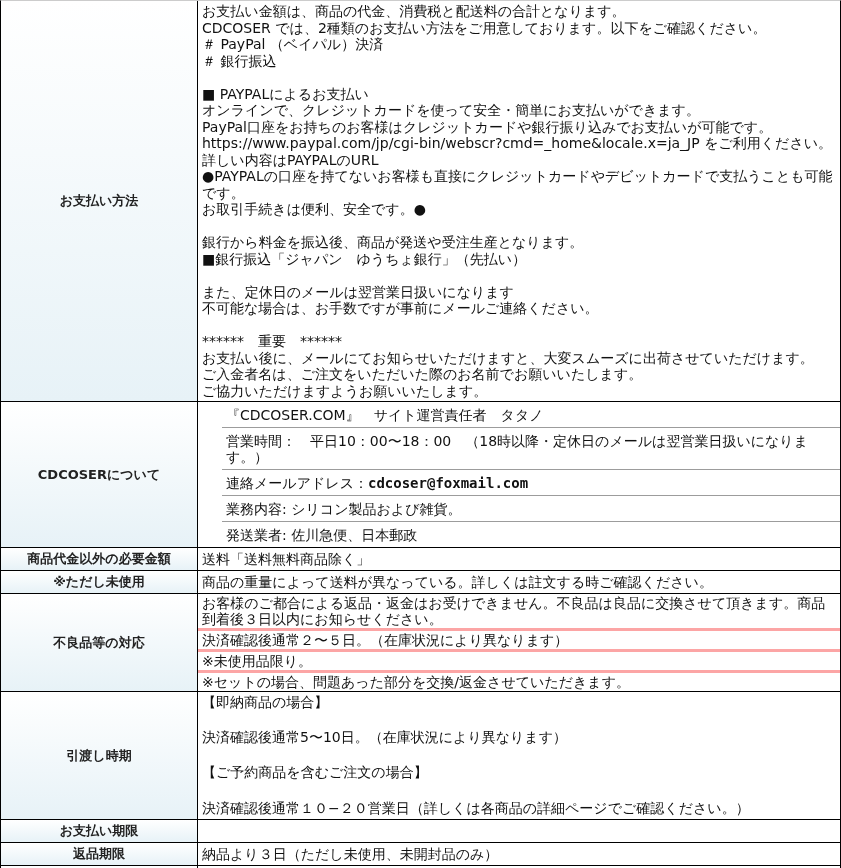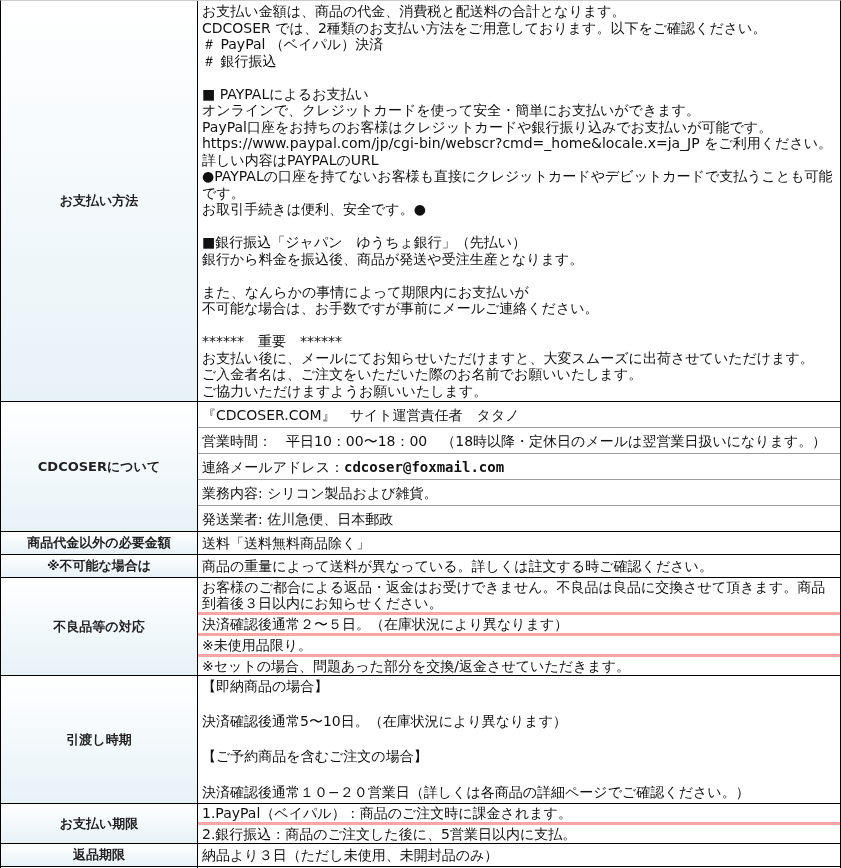--- a/index.html
+++ b/index.html
@@ -35,21 +35,21 @@
     line-height: 16px;
   }
 
   .content-cell { flex: 1 1 auto; font-size: 14px; color: #111111; min-width: 0; }
 
   
   .pm-block { padding: 2px 4px; }
   .pm-line { line-height: 16.5px; min-height: 16.5px; white-space: pre-wrap; }
 
   
-  .sublist { display: block; }
+  .sublist { display: block; margin-left: 24px; }
   .subrow {
     padding: 5px 4px 4px 4px;
     line-height: 16px;
     white-space: pre-wrap;
   }
   .sublist .subrow:not(:last-child),
   .sublist > div:not(:last-child) { border-bottom: 1px solid #9c9c9c; }
 
   .subrow-tight { padding: 1px 4px; line-height: 16px; white-space: pre-wrap; }
   .sublist-tight > div:not(:last-child) { border-bottom: 3px solid #fca5a5; }
@@ -81,24 +81,24 @@
             <div class="pm-line"></div>
             <div class="pm-line">■ PAYPALによるお支払い</div>
             <div class="pm-line">オンラインで、クレジットカードを使って安全・簡単にお支払いができます。</div>
             <div class="pm-line">PayPal口座をお持ちのお客様はクレジットカードや銀行振り込みでお支払いが可能です。</div>
             <div class="pm-line">https://www.paypal.com/jp/cgi-bin/webscr?cmd=_home&amp;locale.x=ja_JP をご利用ください。</div>
             <div class="pm-line">詳しい内容はPAYPALのURL</div>
             <div class="pm-line">●PAYPALの口座を持てないお客様も直接にクレジットカードやデビットカードで支払うことも可能</div>
             <div class="pm-line">です。</div>
             <div class="pm-line">お取引手続きは便利、安全です。●</div>
             <div class="pm-line"></div>
+            <div class="pm-line">銀行から料金を振込後、商品が発送や受注生産となります。</div>
             <div class="pm-line">■銀行振込「ジャパン　ゆうちょ銀行」（先払い）</div>
-            <div class="pm-line">銀行から料金を振込後、商品が発送や受注生産となります。</div>
             <div class="pm-line"></div>
-            <div class="pm-line">また、なんらかの事情によって期限内にお支払いが</div>
+            <div class="pm-line">また、定休日のメールは翌営業日扱いになります</div>
             <div class="pm-line">不可能な場合は、お手数ですが事前にメールご連絡ください。</div>
             <div class="pm-line"></div>
             <div class="pm-line">******　重要　******</div>
             <div class="pm-line">お支払い後に、メールにてお知らせいただけますと、大変スムーズに出荷させていただけます。</div>
             <div class="pm-line">ご入金者名は、ご注文をいただいた際のお名前でお願いいたします。</div>
             <div class="pm-line">ご協力いただけますようお願いいたします。</div>
           </div>
       </div>
     </div>
 
@@ -114,21 +114,21 @@
     </div>
 
     <div class="row">
       <div class="label-cell">商品代金以外の必要金額</div>
       <div class="content-cell">
         <div class="single-line">送料「送料無料商品除く」</div>
       </div>
     </div>
 
     <div class="row">
-      <div class="label-cell">※不可能な場合は</div>
+      <div class="label-cell">※ただし未使用</div>
       <div class="content-cell">
         <div class="single-line">商品の重量によって送料が異なっている。詳しくは註文する時ご確認ください。</div>
       </div>
     </div>
 
     <div class="row">
       <div class="label-cell">不良品等の対応</div>
       <div class="content-cell sublist-tight">
           <div class="subrow-tight">お客様のご都合による返品・返金はお受けできません。不良品は良品に交換させて頂きます。商品到着後３日以内にお知らせください。</div>
           <div class="subrow-tight">決済確認後通常２〜５日。（在庫状況により異なります）</div>
@@ -147,24 +147,20 @@
             <div class="dl-line"></div>
             <div class="dl-line">【ご予約商品を含むご注文の場合】</div>
             <div class="dl-line"></div>
             <div class="dl-line">決済確認後通常１０−２０営業日（詳しくは各商品の詳細ページでご確認ください。）</div>
           </div>
       </div>
     </div>
 
     <div class="row">
       <div class="label-cell">お支払い期限</div>
-      <div class="content-cell sublist-tight">
-          <div class="subrow-tight">1.PayPal（ベイパル）：商品のご注文時に課金されます。</div>
-          <div class="subrow-tight">2.銀行振込：商品のご注文した後に、5営業日以内に支払。</div>
-        </div>
     </div>
 
     <div class="row">
       <div class="label-cell">返品期限</div>
       <div class="content-cell">
         <div class="single-line">納品より３日（ただし未使用、未開封品のみ）</div>
       </div>
     </div>
 
     <div class="row">

